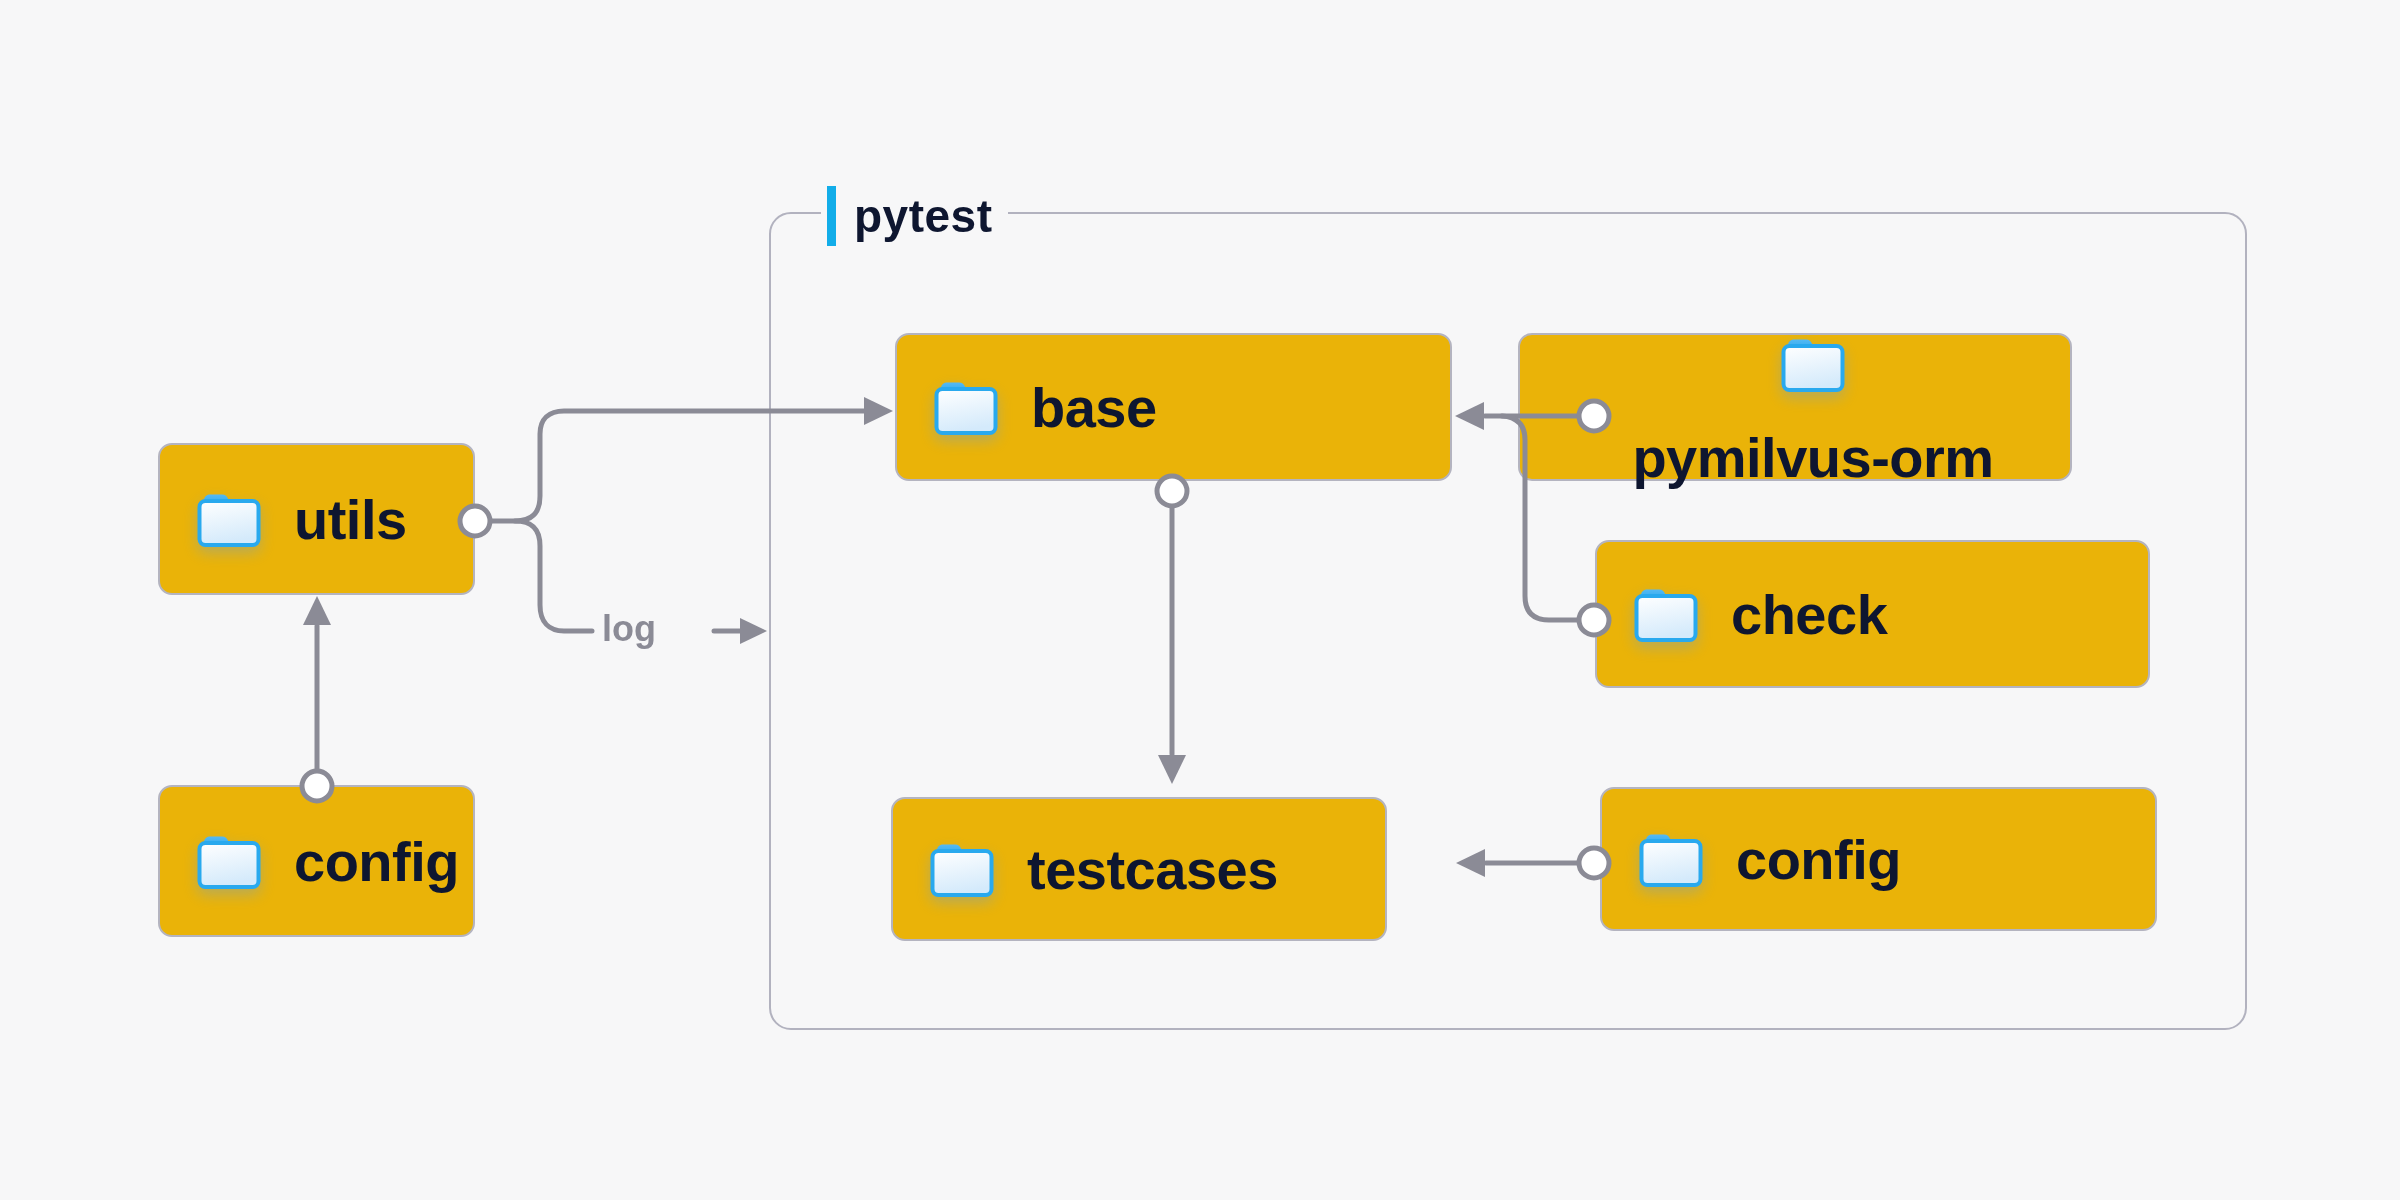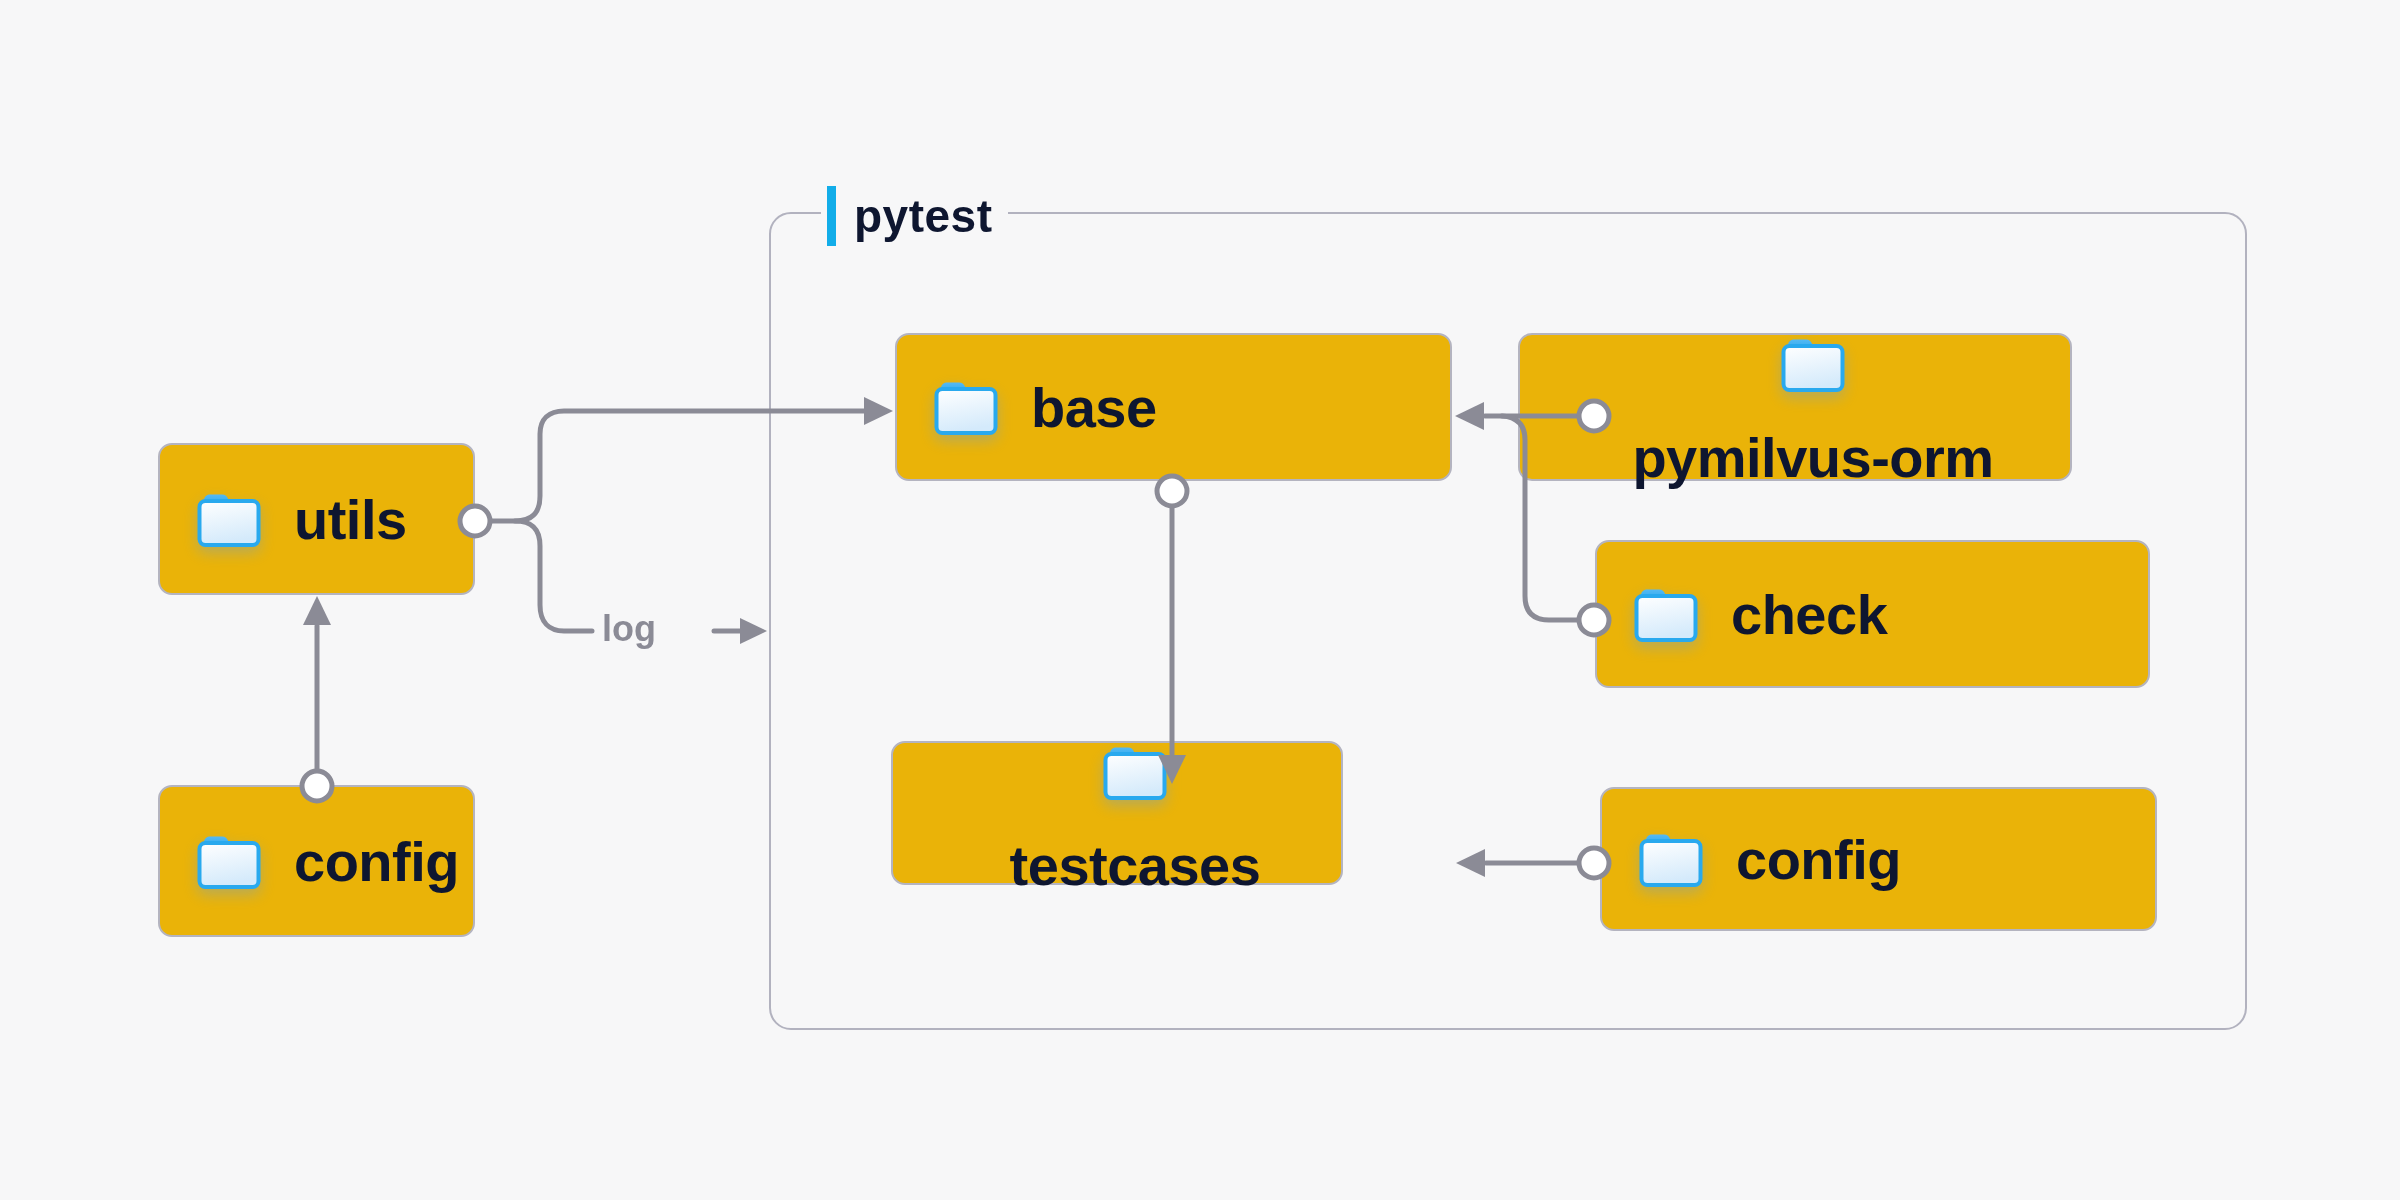--- a/index.html
+++ b/index.html
@@ -27,21 +27,21 @@
     box-sizing:border-box;display:flex;align-items:center;padding-left:36px;gap:32px;
     z-index:2;
   }
   .node-label{font-size:56px;font-weight:700;color:#0e1630;letter-spacing:-0.5px;}
   .folder{width:66px;height:58px;flex:0 0 auto;filter:drop-shadow(0 6px 7px rgba(110,160,205,.4));}
   #n-utils    {left:158px; top:443px; width:317px; height:152px;}
   #n-config   {left:158px; top:785px; width:317px; height:152px;gap:32px;}
   #n-base     {left:895px; top:333px; width:557px; height:148px;}
   #n-pymilvus {left:1518px;top:333px; width:554px; height:148px;flex-direction:column;}
   #n-check    {left:1595px;top:540px; width:555px; height:148px;}
-  #n-testcases{left:891px; top:741px; width:452px; height:144px;flex-direction:column;}
+  #n-testcases{left:891px; top:797px; width:496px; height:144px;}
   #n-common   {left:1600px;top:787px; width:557px; height:144px;}
   
   .wires{position:absolute;left:0;top:0;width:2400px;height:1200px;z-index:3;pointer-events:none;}
   .wire{stroke:#8b8b96;stroke-width:5;fill:none;stroke-linecap:round;stroke-linejoin:round;}
   .dot{fill:#ffffff;stroke:#8b8b96;stroke-width:5;}
   .head{fill:#8b8b96;stroke:none;}
   
   .edge-label{
     position:absolute;left:602px;top:631px;transform:translateY(-54%);
     font-size:36px;font-weight:700;color:#8b8b96;z-index:4;letter-spacing:0;

